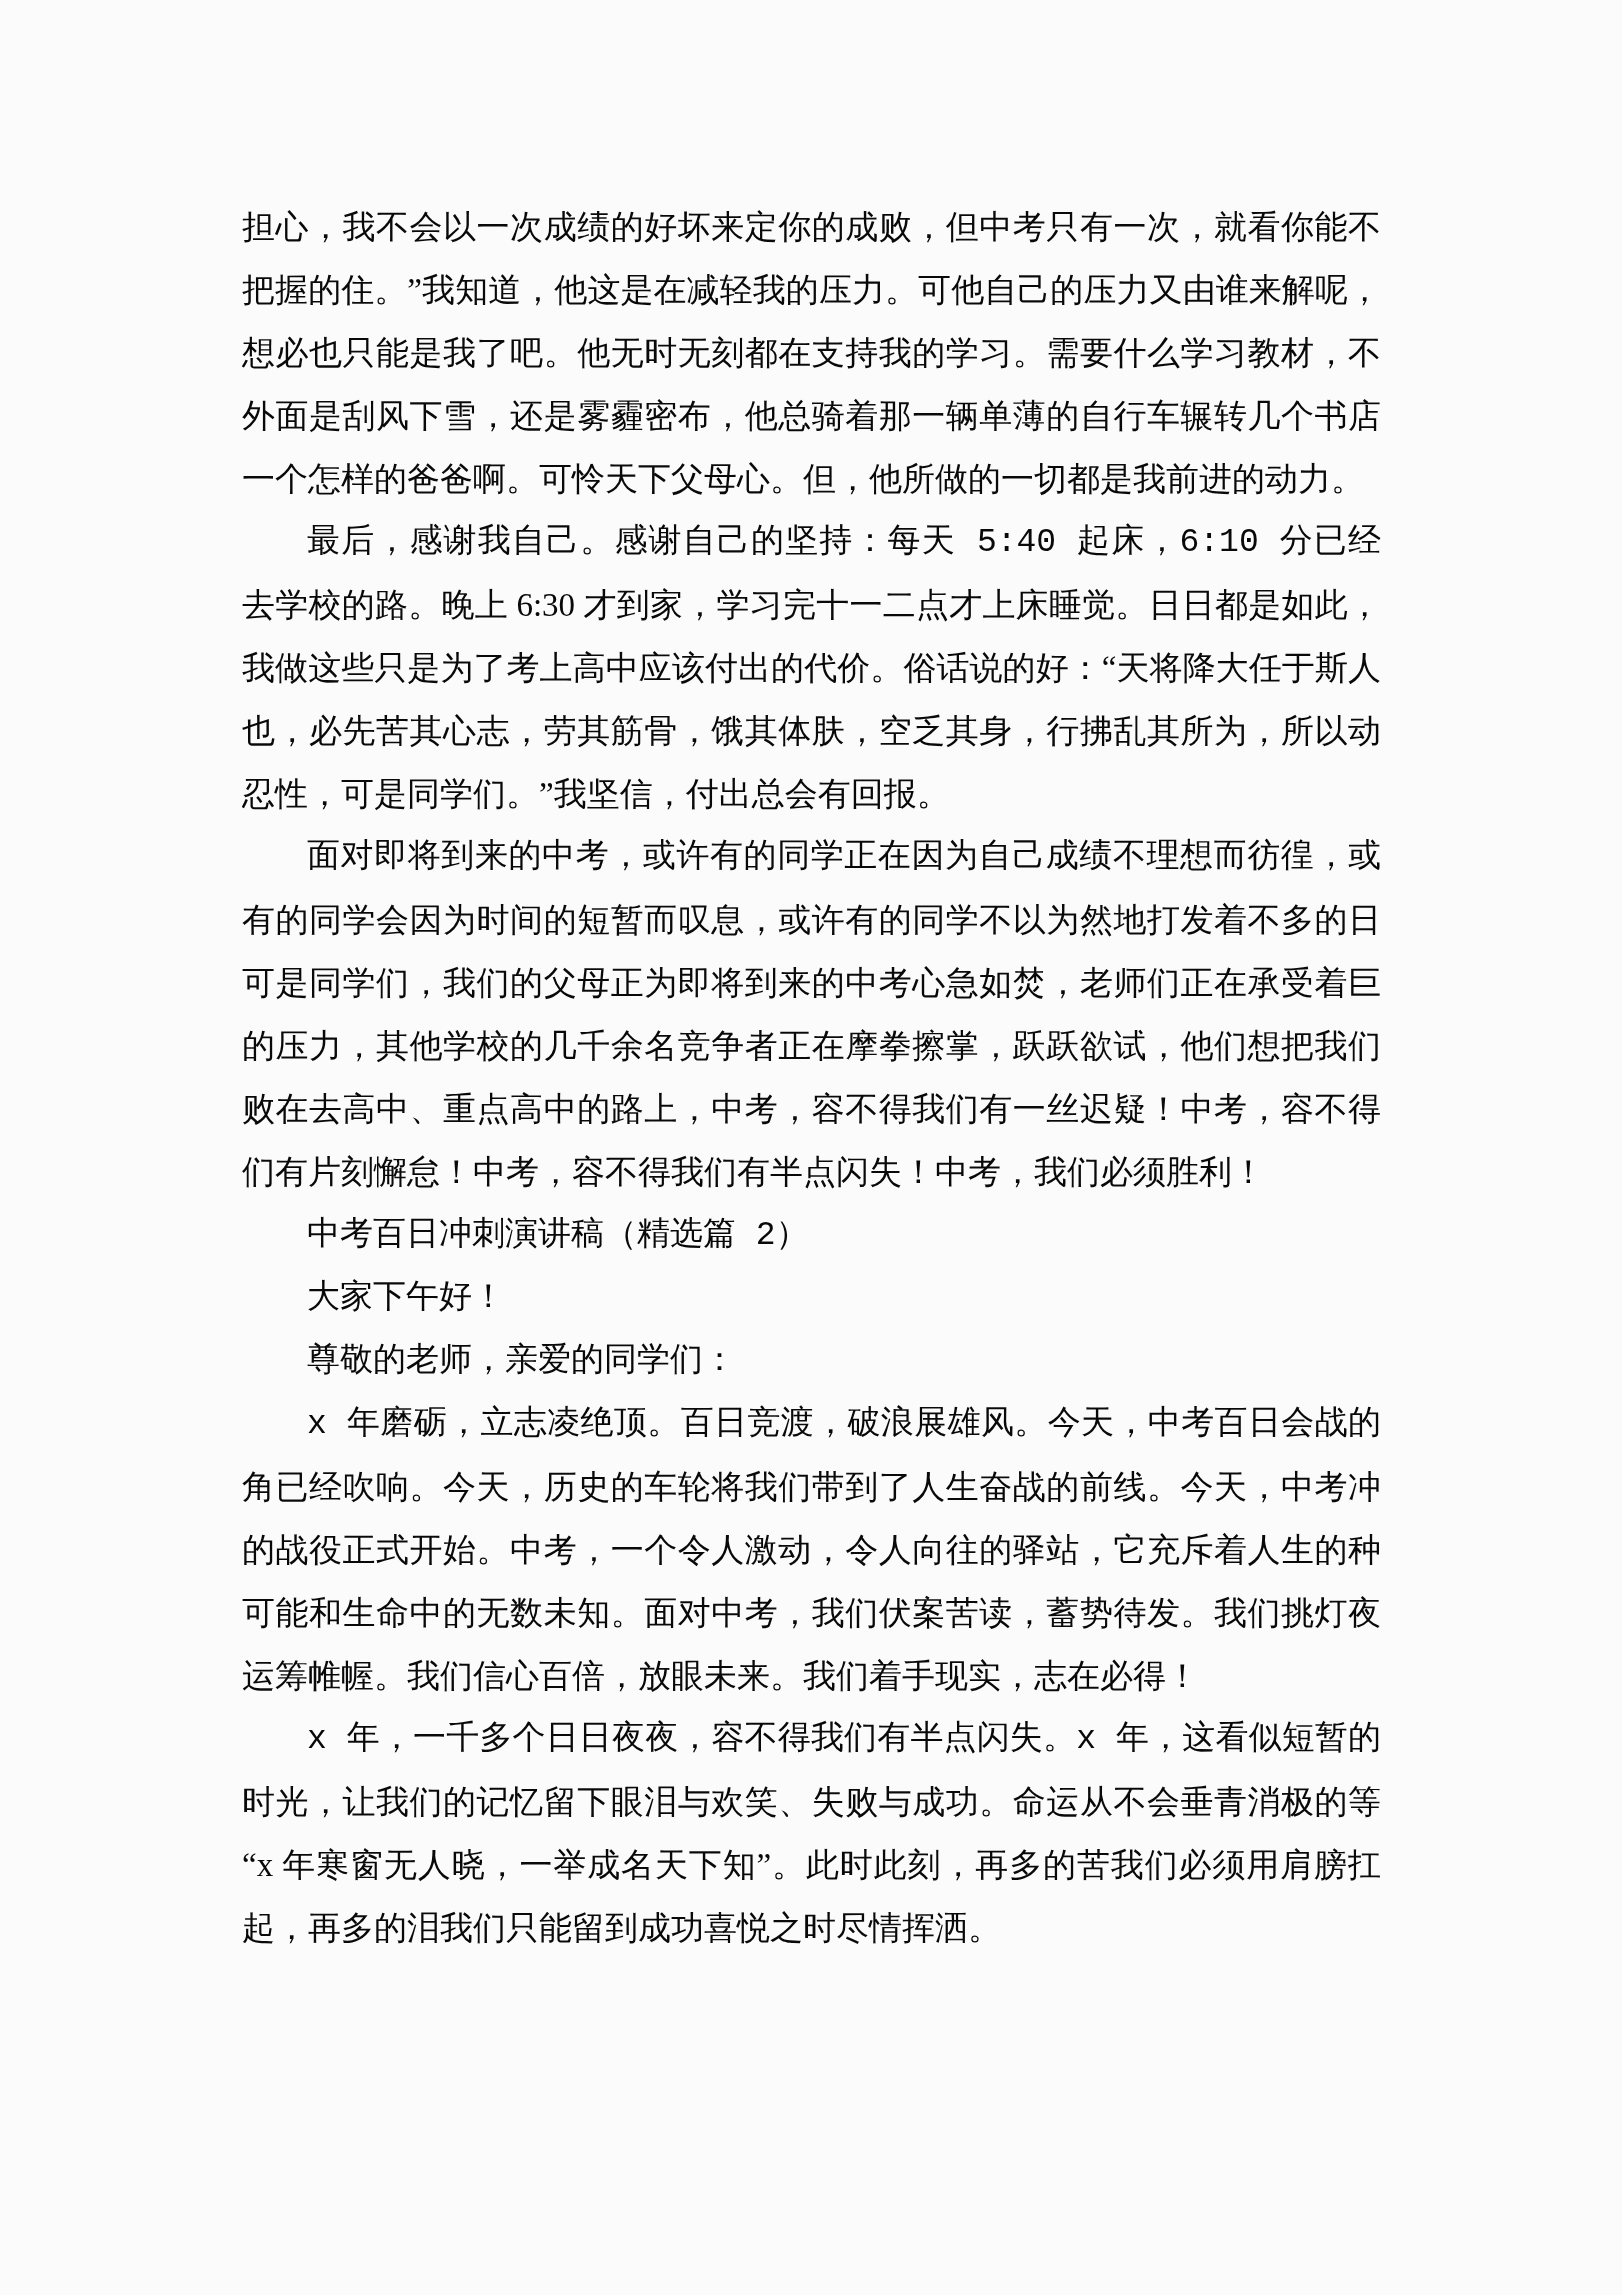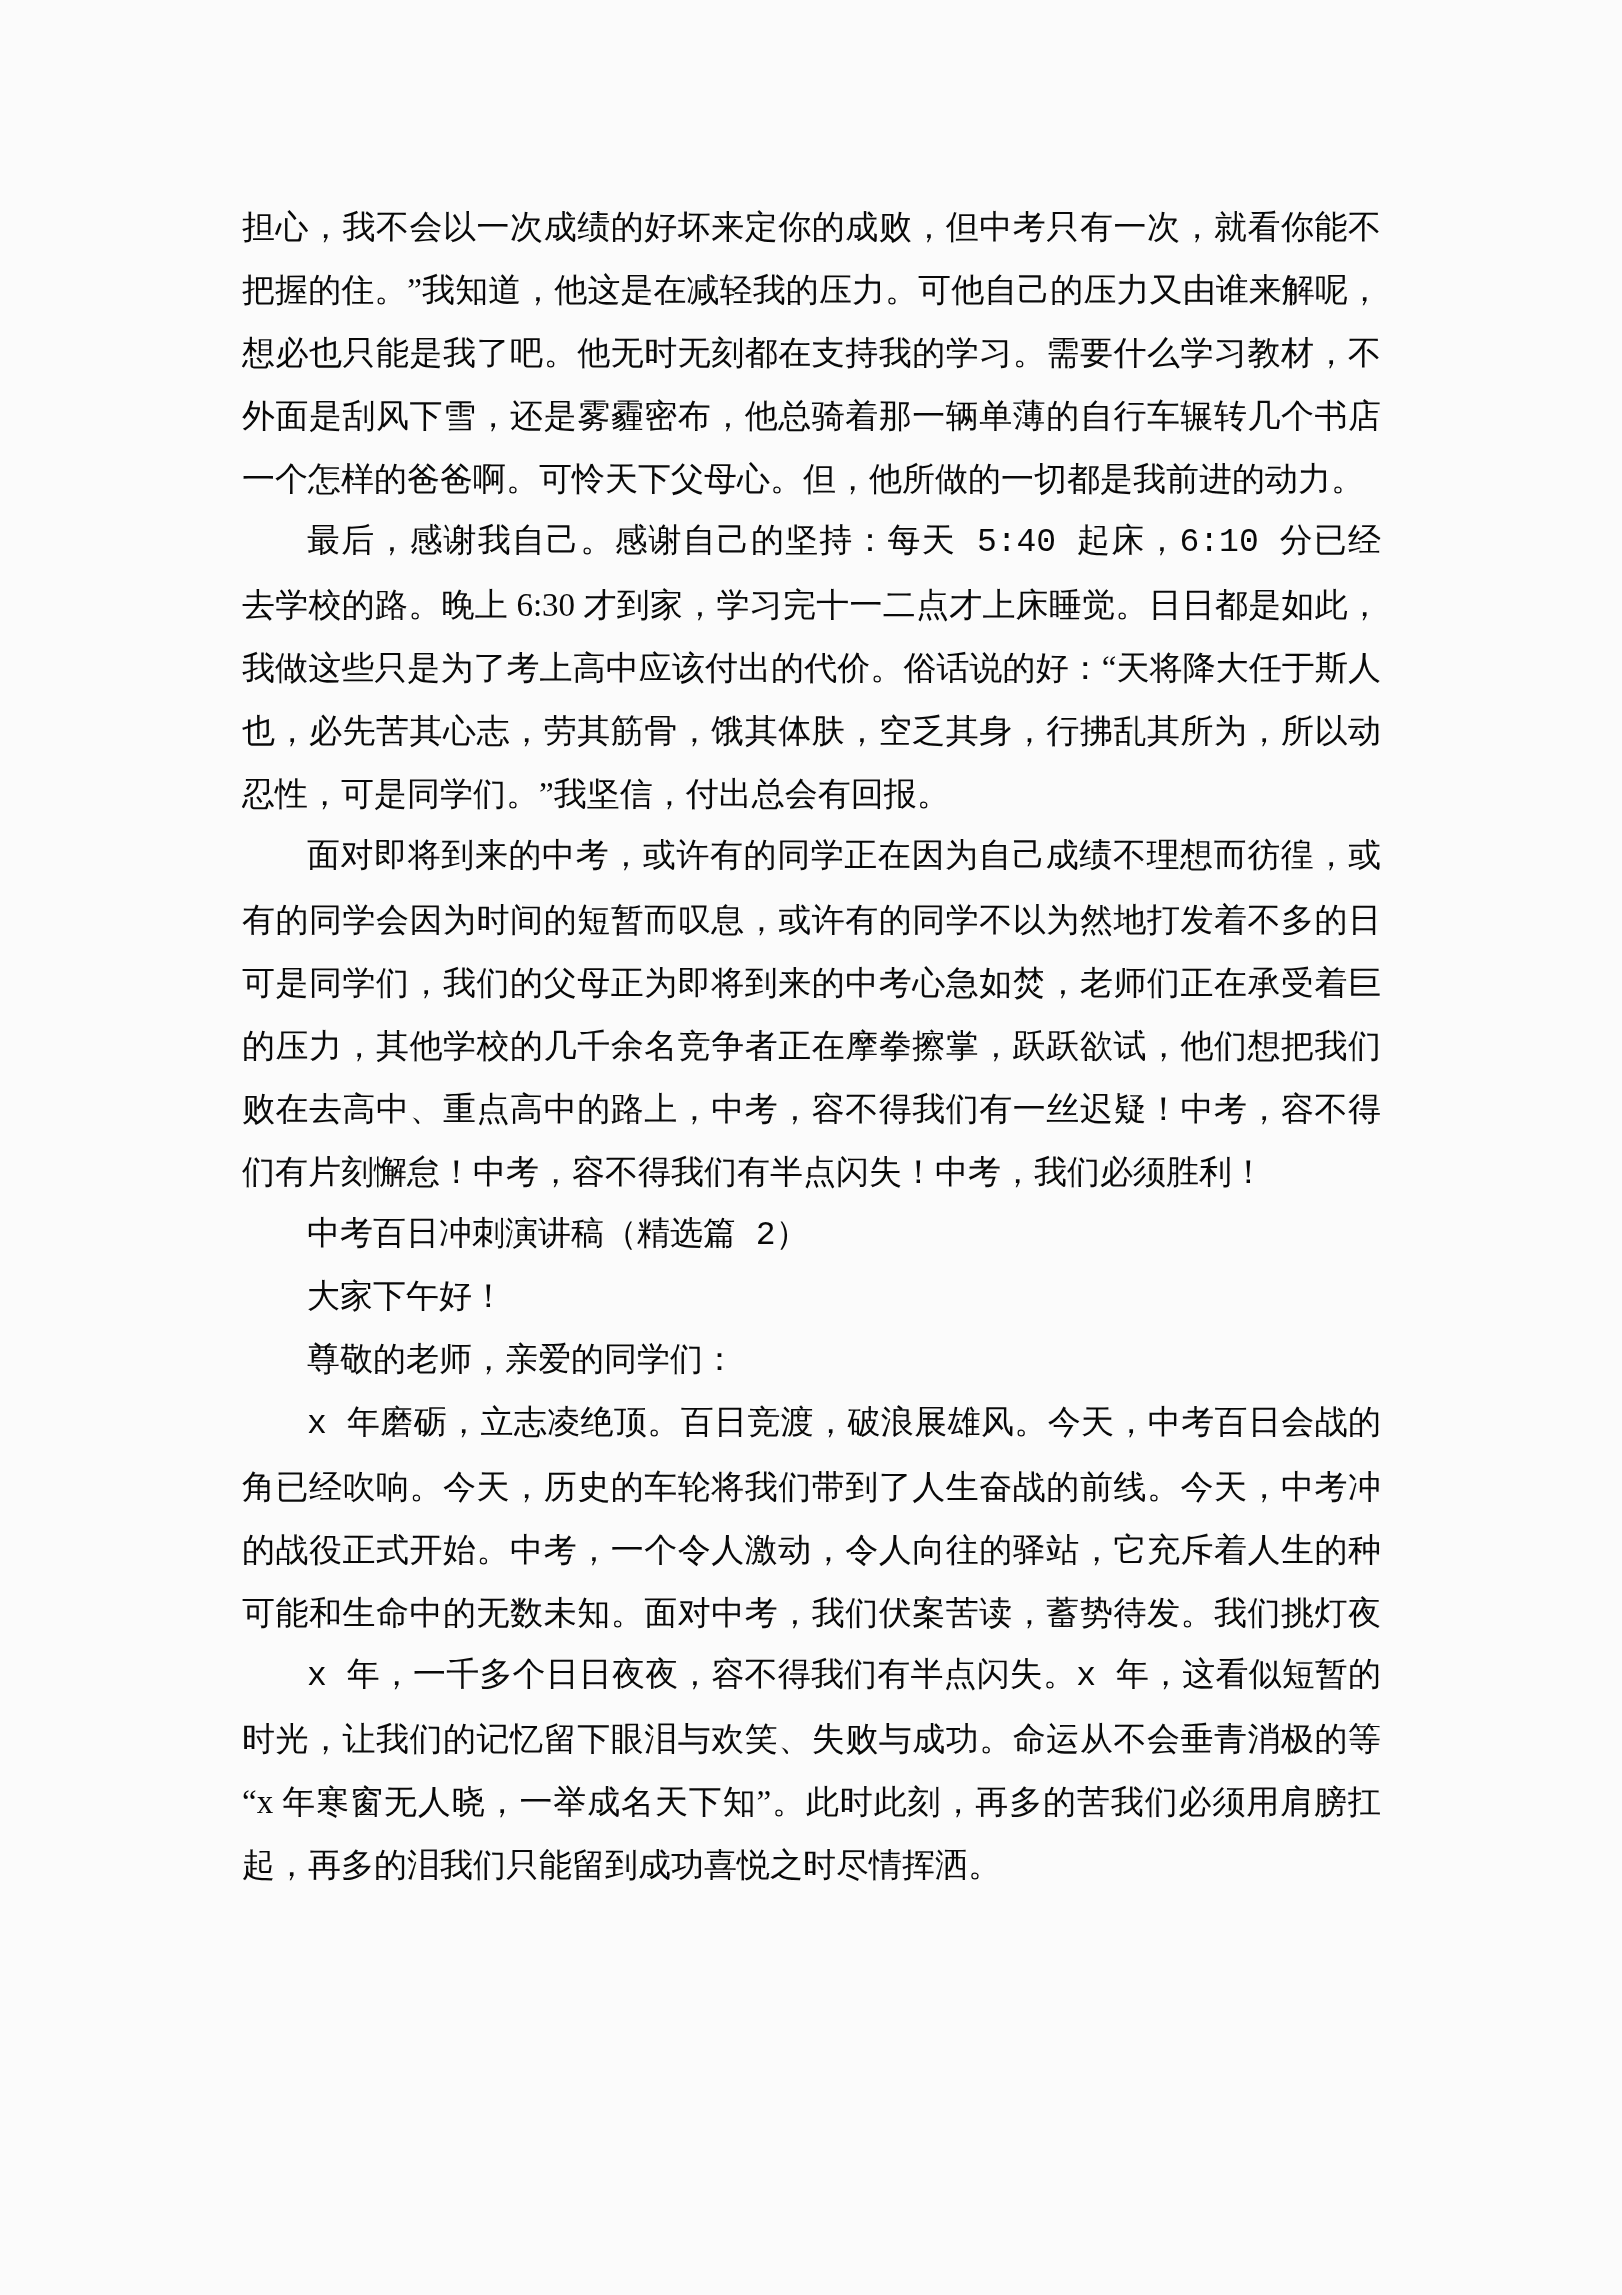--- a/index.html
+++ b/index.html
@@ -65,19 +65,20 @@
       <div class="line">的压力，其他学校的几千余名竞争者正在摩拳擦掌，跃跃欲试，他们想把我们打</div>
       <div class="line">败在去高中、重点高中的路上，中考，容不得我们有一丝迟疑！中考，容不得我</div>
       <div class="line last">们有片刻懈怠！中考，容不得我们有半点闪失！中考，我们必须胜利！</div>
       <div class="line indent last">中考百日冲刺演讲稿（精选篇 2）</div>
       <div class="line indent last">大家下午好！</div>
       <div class="line indent last">尊敬的老师，亲爱的同学们：</div>
       <div class="line indent">x 年磨砺，立志凌绝顶。百日竞渡，破浪展雄风。今天，中考百日会战的号</div>
       <div class="line">角已经吹响。今天，历史的车轮将我们带到了人生奋战的前线。今天，中考冲刺</div>
       <div class="line">的战役正式开始。中考，一个令人激动，令人向往的驿站，它充斥着人生的种种</div>
       <div class="line">可能和生命中的无数未知。面对中考，我们伏案苦读，蓄势待发。我们挑灯夜战，</div>
+      <div class="line last">运筹帷幄。我们信心百倍，放眼未来。我们着手现实，志在必得！</div>
       <div class="line indent">x 年，一千多个日日夜夜，容不得我们有半点闪失。x 年，这看似短暂的</div>
       <div class="line">时光，让我们的记忆留下眼泪与欢笑、失败与成功。命运从不会垂青消极的等待，</div>
       <div class="line">“x 年寒窗无人晓，一举成名天下知”。此时此刻，再多的苦我们必须用肩膀扛</div>
       <div class="line last">起，再多的泪我们只能留到成功喜悦之时尽情挥洒。</div>
     </div>
 </div>
 
 
 </body></html>

